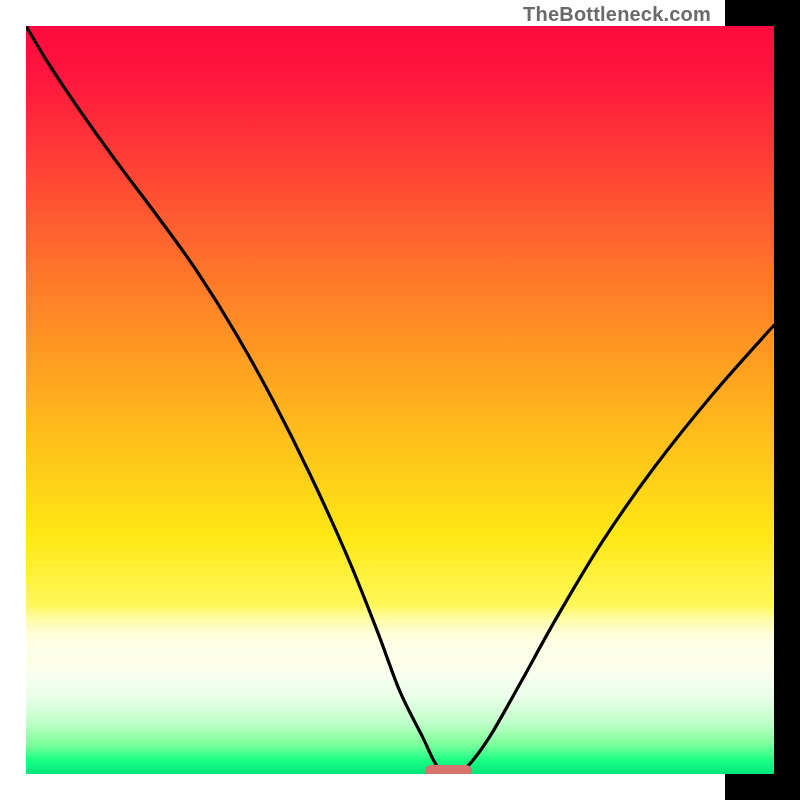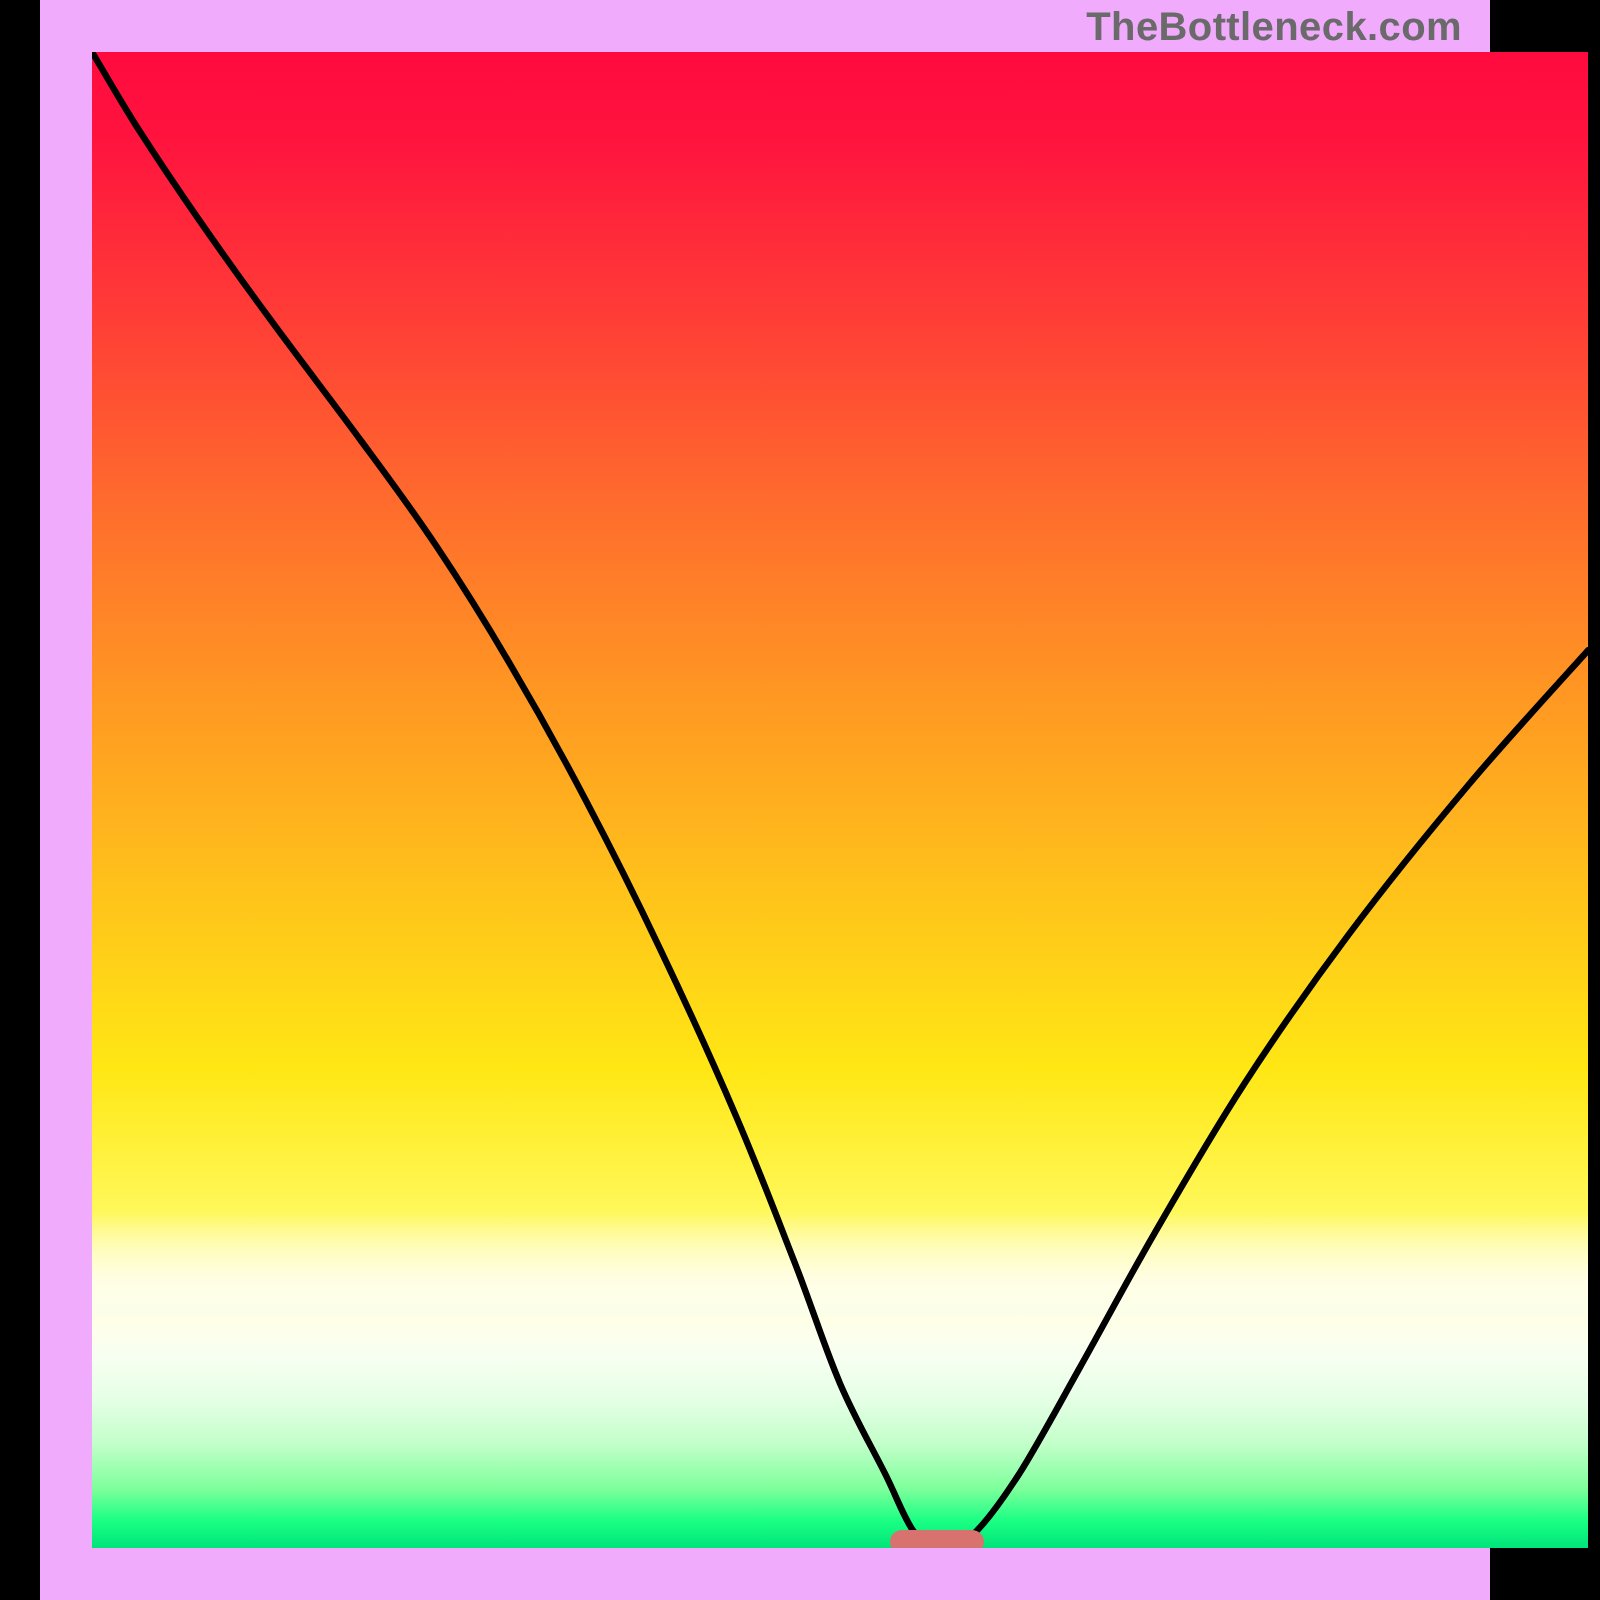--- a/index.html
+++ b/index.html
@@ -8,22 +8,21 @@
     width: 800px;
     height: 800px;
     background: #000;
     overflow: hidden;
     font-family: Arial, Helvetica, sans-serif;
   }
   .frame {
     position: relative;
     width: 725px;
     height: 800px;
-    background: #f0abfc;
-    margin-left: 20px;
+    background: #ffffff;
   }
   .attribution {
     position: absolute;
     top: 3px;
     right: 14px;
     color: #6a6a6a;
     font-size: 20px;
     font-weight: 600;
     letter-spacing: 0.2px;
     z-index: 10;

